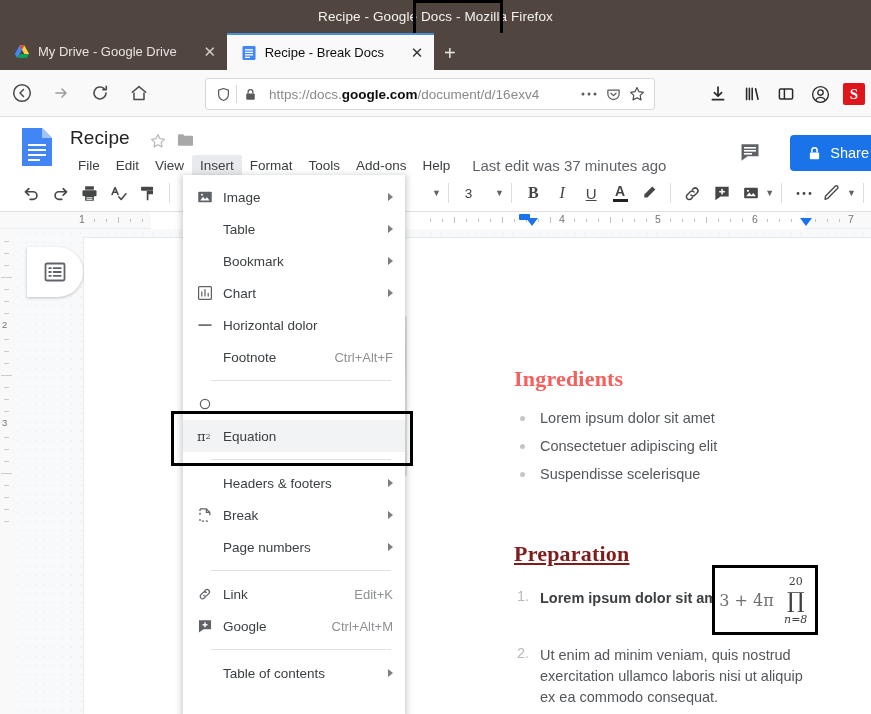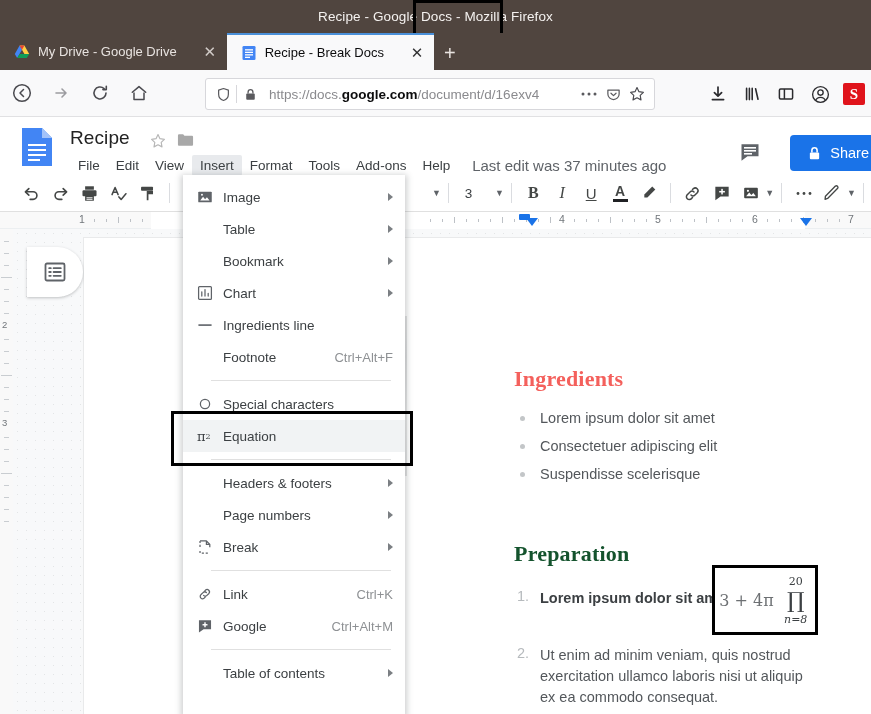--- a/index.html
+++ b/index.html
@@ -212,21 +212,21 @@
       linear-gradient(150deg, #e9eaea 0%, #dedfe0 40%, #eceded 70%, #e2e3e4 100%);
   }
   .head-ing {
     position: absolute; left: 514px; top: 366px;
     font-family: "Liberation Serif", serif;
     font-size: 22px; font-weight: 700; color: #f4605c; letter-spacing: .2px;
   }
   .head-prep {
     position: absolute; left: 514px; top: 541px;
     font-family: "Liberation Serif", serif;
-    font-size: 22px; font-weight: 700; color: #14532d; letter-spacing: .2px;
+    font-size: 22px; font-weight: 700; color: #7f1d1d; letter-spacing: .2px; text-decoration: underline;
   }
   .blist { position: absolute; left: 514px; top: 404px; width: 340px; }
   .blist li {
     list-style: none; position: relative; padding-left: 26px;
     font-size: 14.5px; color: #53575b; line-height: 28px;
     white-space: nowrap;
   }
   .blist li:before {
     content: ""; position: absolute; left: 6px; top: 12px;
     width: 5px; height: 5px; border-radius: 50%; background: #c3c6c8;
@@ -735,82 +735,81 @@
     <span class="mi-lbl">Chart</span>
     <span class="mi-arrow"></span>
   </div>
 
   <div class="mi">
     <span class="mi-ico">
       <svg width="16" height="16" viewBox="0 0 18 18">
           <rect x="1.6" y="8.2" width="14.8" height="1.8" fill="#5f6368"></rect>
         </svg>
     </span>
-    <span class="mi-lbl">Ingredients line</span>
+    <span class="mi-lbl">Horizontal dolor</span>
   </div>
 
   <div class="mi">
     <span class="mi-ico"></span>
     <span class="mi-lbl">Footnote</span>
     <span class="mi-acc">Ctrl+Alt+F</span>
   </div>
 
   <div class="mi-divider"></div>
 
   <div class="mi">
     <span class="mi-ico">
       <svg width="16" height="16" viewBox="0 0 18 18" fill="none" stroke="#5f6368" stroke-width="1.4">
           <circle cx="9" cy="9" r="5.2"></circle>
         </svg>
     </span>
-    <span class="mi-lbl">Special characters</span>
   </div>
 
   <div class="mi sel">
     <span class="mi-ico" style="font-family:'DejaVu Serif',serif;font-size:13px;color:#3c4043">π<sup style="font-size:8px">2</sup></span>
     <span class="mi-lbl">Equation</span>
   </div>
 
   <div class="mi-divider"></div>
 
   <div class="mi">
     <span class="mi-ico"></span>
     <span class="mi-lbl">Headers &amp; footers</span>
-    <span class="mi-arrow"></span>
-  </div>
-
-  <div class="mi">
-    <span class="mi-ico"></span>
-    <span class="mi-lbl">Page numbers</span>
     <span class="mi-arrow"></span>
   </div>
 
   <div class="mi">
     <span class="mi-ico">
       <svg width="16" height="16" viewBox="0 0 18 18" fill="none" stroke="#5f6368" stroke-width="1.4">
         <path d="M3.4 2.2h7.2l3.8 3.8v3.4" stroke-linejoin="round"></path>
         <path d="M3.4 2.2v8.4M3.4 13.4v2.4h10.8" stroke-dasharray="2.4 2"></path>
         <path d="M10.6 2.2V6h3.8"></path>
       </svg>
     </span>
     <span class="mi-lbl">Break</span>
     <span class="mi-arrow"></span>
   </div>
 
+  <div class="mi">
+    <span class="mi-ico"></span>
+    <span class="mi-lbl">Page numbers</span>
+    <span class="mi-arrow"></span>
+  </div>
+
   <div class="mi-divider"></div>
 
   <div class="mi">
     <span class="mi-ico">
       <svg width="16" height="16" viewBox="0 0 18 18" fill="none" stroke="#5f6368" stroke-width="1.4">
         <path d="M7.4 10.6a2.7 2.7 0 0 0 3.8 0l2.2-2.2a2.7 2.7 0 0 0-3.8-3.8l-.7.7" stroke-linecap="round"></path>
         <path d="M10.6 7.4a2.7 2.7 0 0 0-3.8 0L4.6 9.6a2.7 2.7 0 1 0 3.8 3.8l.7-.7" stroke-linecap="round"></path>
       </svg>
     </span>
     <span class="mi-lbl">Link</span>
-    <span class="mi-acc">Ctrl+K</span>
+    <span class="mi-acc">Edit+K</span>
   </div>
 
   <div class="mi">
     <span class="mi-ico">
       <svg width="16" height="16" viewBox="0 0 18 18" fill="#5f6368">
         <path d="M2.2 2.6h13.6v10H7.4l-5.2 3.6z"></path>
         <rect x="8.2" y="4.8" width="1.6" height="5.6" fill="#fff"></rect>
         <rect x="6.2" y="6.8" width="5.6" height="1.6" fill="#fff"></rect>
       </svg>
     </span>

